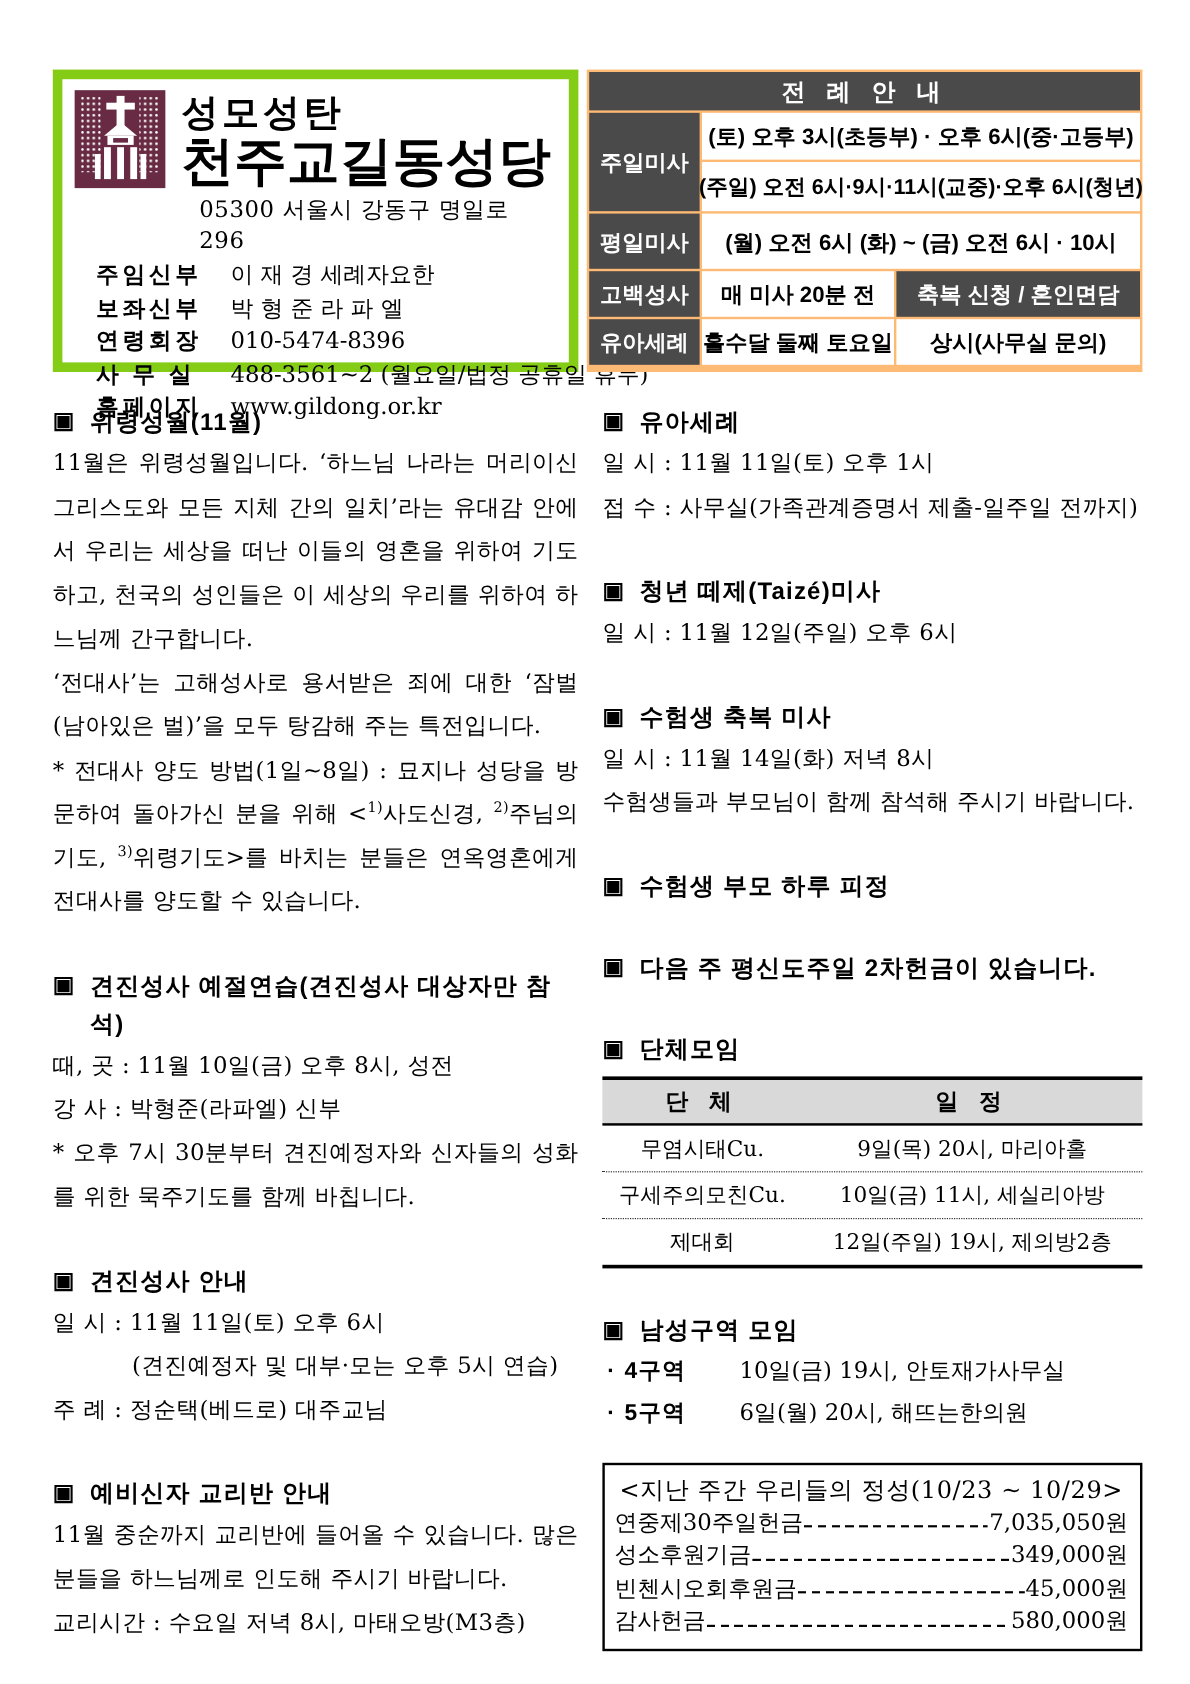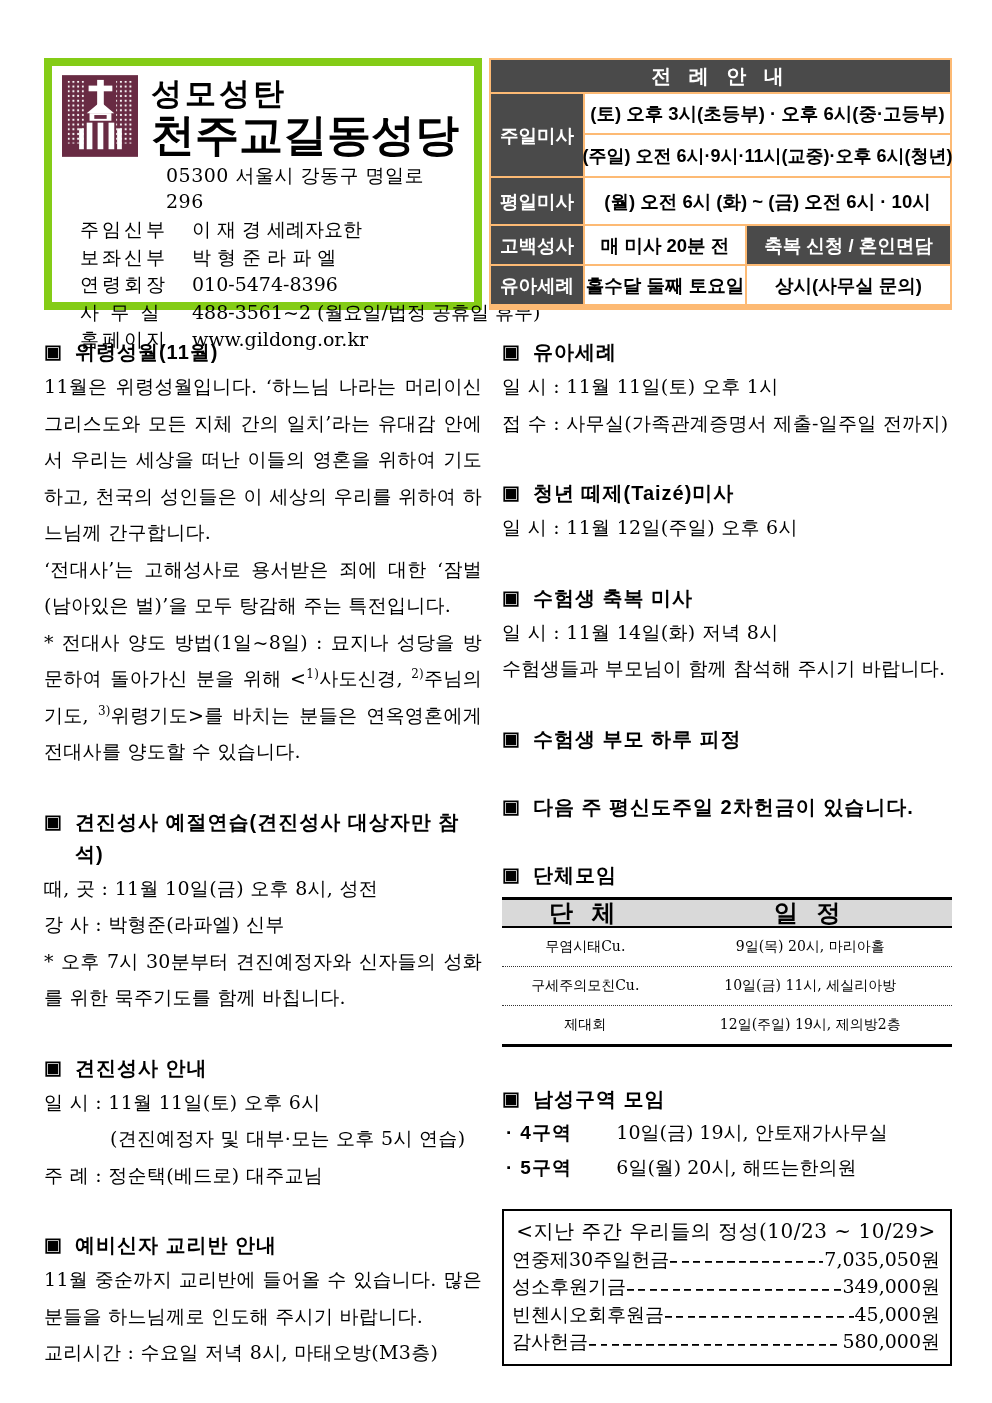--- a/index.html
+++ b/index.html
@@ -14,21 +14,21 @@
     width:438px; height:252px; border:8px solid #84cc16; padding:9px 6px 6px 10px;
     flex:none;
   }
   .church-top { display:flex; align-items:flex-start; }
   .logo { width:76px; height:82px; flex:none; }
   .titles { margin-left:13px; padding-top:2px; }
   .title-small { font-family:"Liberation Sans",sans-serif; font-weight:700; font-size:31px; letter-spacing:3px; line-height:33px; }
   .title-large { font-family:"Liberation Sans",sans-serif; font-weight:800; font-size:44px; letter-spacing:0px; line-height:50px; white-space:nowrap; }
   .address { font-size:19px; line-height:26px; margin:2px 0 2px 104px; letter-spacing:0.5px; }
   .info-row { display:flex; line-height:27.5px; padding-left:18px; }
-  .info-label { width:112px; flex:none; font-family:"Liberation Sans",sans-serif; font-weight:400; font-size:19px; letter-spacing:3px; }
+  .info-label { width:112px; flex:none; font-family:"Liberation Sans",sans-serif; font-weight:700; font-size:19px; letter-spacing:3px; }
   .info-value { font-size:19px; white-space:nowrap; }
   
   .liturgy {
     flex:1; background:#fdba74; padding:2px; display:grid;
     grid-template-columns:92px 160px 1fr;
     grid-template-rows:32px 39px 41px 46px 38px 38px;
     gap:2px; height:252px;
   }
   .cell { background:#fff; display:flex; align-items:center; justify-content:center;
     font-family:"Liberation Sans",sans-serif; font-size:18.5px; font-weight:700; white-space:nowrap; }
@@ -55,22 +55,22 @@
   .p { font-size:19px; line-height:36.5px; text-align:justify; letter-spacing:0.3px; }
   .line { font-size:19px; line-height:36.5px; letter-spacing:0.3px; }
   .indent { padding-left:66px; }
   sup { font-size:12px; line-height:0; }
   
   .group-table { margin-top:6px; border-top:3px solid #000; border-bottom:3px solid #000; }
   .gt-row { display:flex; align-items:stretch; }
   .gt-head { background:#d9d9d9; border-bottom:2px solid #000; }
   .gt-c1 { width:37%; display:flex; align-items:center; justify-content:center; }
   .gt-c2 { width:63%; display:flex; align-items:center; justify-content:center; }
-  .gt-head .gt-c1, .gt-head .gt-c2 { font-family:"Liberation Sans",sans-serif; font-weight:700; font-size:24px; letter-spacing:6px; height:26px; }
-  .gt-data .gt-c1, .gt-data .gt-c2 { font-size:14px; height:38px; }
+  .gt-head .gt-c1, .gt-head .gt-c2 { font-family:"Liberation Sans",sans-serif; font-weight:700; font-size:19px; letter-spacing:6px; height:36px; }
+  .gt-data .gt-c1, .gt-data .gt-c2 { font-size:18px; height:38px; }
   .gt-data { border-bottom:1.5px dotted #333; }
   .gt-data:last-child { border-bottom:none; }
   
   .zone-row { display:flex; align-items:baseline; line-height:35px; padding-left:4px; }
   .zone-bullet { font-family:"Liberation Sans",sans-serif; font-weight:700; font-size:19px; margin-right:8px; }
   .zone-name { font-family:"Liberation Sans",sans-serif; font-weight:700; font-size:19px; width:96px; flex:none; letter-spacing:1px; }
   .zone-detail { font-size:19px; }
   
   .offer-box { border:2px solid #000; margin-top:16px; padding:5px 10px 8px 8px; }
   .offer-title { text-align:center; font-size:20px; line-height:30px; letter-spacing:0.5px; white-space:nowrap; }

